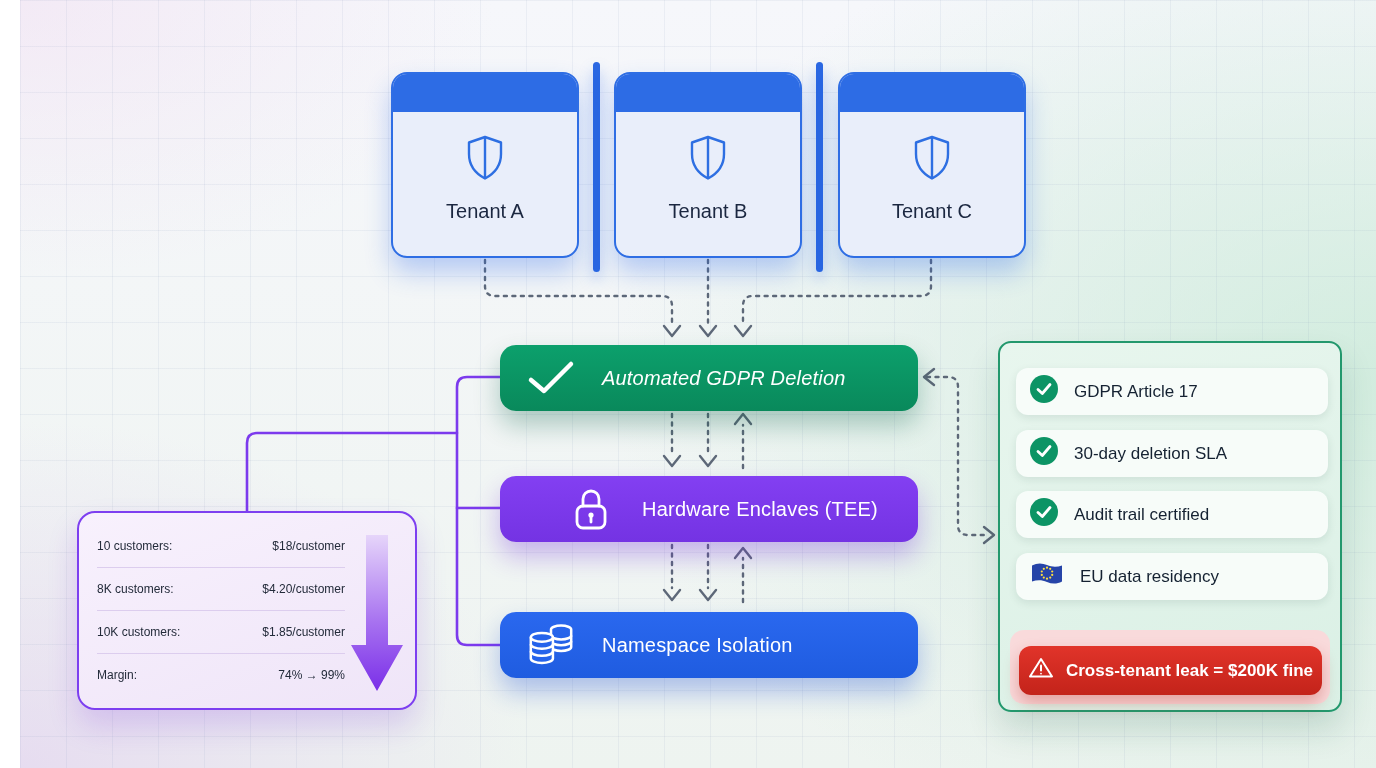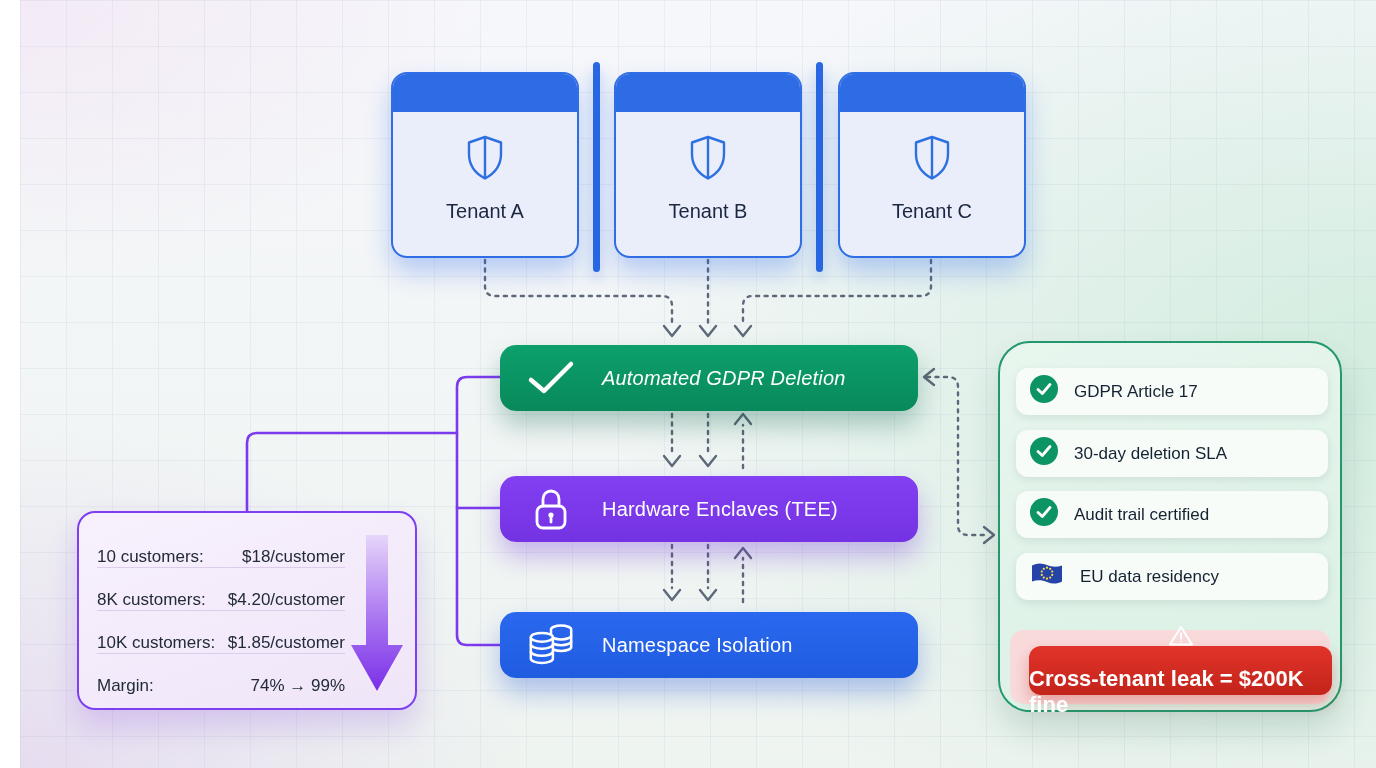--- a/index.html
+++ b/index.html
@@ -27,52 +27,52 @@
   .tenant-body .shield{margin-top:22px;}
   .tenant-label{margin-top:14px;font-size:20px;font-weight:500;color:#1b2740;}
   .tdivider{position:absolute;top:62px;width:7px;height:210px;border-radius:4px;
     background:#2a67e2;box-shadow:0 8px 14px rgba(37,99,235,.35);}
 
   
   .layer{position:absolute;left:480px;width:418px;height:66px;border-radius:16px;
     display:flex;align-items:center;gap:26px;padding-left:26px;box-sizing:border-box;
     color:#fff;font-size:20px;font-weight:500;letter-spacing:.2px;}
   .layer-gdpr{top:345px;background:linear-gradient(#0ca06c,#09895b);box-shadow:0 14px 26px rgba(6,95,70,.30);font-style:italic;}
-  .layer-tee{top:476px;background:linear-gradient(#833ff2,#7433e3);box-shadow:0 14px 26px rgba(109,40,217,.32);}
+  .layer-tee{top:476px;background:linear-gradient(#833ff2,#7433e3);box-shadow:0 14px 26px rgba(109,40,217,.32);justify-content:center;}
   .layer-ns{top:612px;background:linear-gradient(#2a68ef,#1f5ce0);box-shadow:0 14px 26px rgba(29,78,216,.32);}
   .layer .icon{display:flex;align-items:center;justify-content:center;width:50px;}
 
   
   .pricing{position:absolute;left:57px;top:511px;width:340px;height:199px;box-sizing:border-box;
     border:2.5px solid #7d3ff0;border-radius:18px;
     background:linear-gradient(160deg,#f8f1fd,#efe5f8);
     box-shadow:0 16px 30px rgba(109,40,217,.18);
     padding:12px 70px 12px 18px;}
-  .p-row{display:flex;justify-content:space-between;align-items:flex-end;height:42px;
-    font-size:17px;color:#232b3a;}
+  .p-row{display:flex;justify-content:space-between;align-items:center;height:42px;
+    font-size:12px;color:#232b3a;}
   .p-row .p-label{font-weight:400;}
   .p-row .p-value{font-weight:400;}
   .p-div{height:1px;background:#dccdee;}
   .p-arrow{position:absolute;right:12px;top:20px;}
 
   
   .panel{position:absolute;left:978px;top:341px;width:344px;height:371px;box-sizing:border-box;
-    border:2px solid #23986d;border-radius:32px;
+    border:2px solid #23986d;border-radius:13px;
     background:linear-gradient(160deg,#e8f6ee,#daf0e5);
     box-shadow:0 18px 32px rgba(16,88,62,.16);}
   .c-item{position:absolute;left:16px;width:312px;height:47px;border-radius:12px;
     background:#f7fcf9;box-shadow:0 3px 8px rgba(20,60,45,.10);
     display:flex;align-items:center;gap:16px;padding-left:14px;box-sizing:border-box;
     font-size:17px;font-weight:500;color:#152232;}
   .warn-strip{position:absolute;left:10px;top:287px;width:320px;height:74px;border-radius:14px;
     background:#f9dadb;}
-  .warn-btn{position:absolute;left:19px;top:16px;width:303px;height:49px;border-radius:12px;
+  .warn-btn{position:absolute;left:9px;top:16px;width:303px;height:49px;border-radius:12px;
     background:linear-gradient(#e1342a,#c3231a);
     display:flex;align-items:center;justify-content:center;gap:12px;
-    color:#fff;font-size:22px;font-weight:700;box-shadow:0 8px 16px rgba(180,30,20,.30);flex-direction:column;}
+    color:#fff;font-size:17px;font-weight:700;box-shadow:0 8px 16px rgba(180,30,20,.30);}
 </style>
 </head>
 <body>
 
 <div id="canvas">
 
   <svg class="overlay" width="1376" height="768" viewBox="0 0 1376 768">
 
     <g stroke="#5d6878" stroke-width="2.4" fill="none" stroke-linecap="round" stroke-dasharray="3 5.5">
       <path d="M465 260 V286 Q465 296 475 296 H642 Q652 296 652 306 V326"></path>

